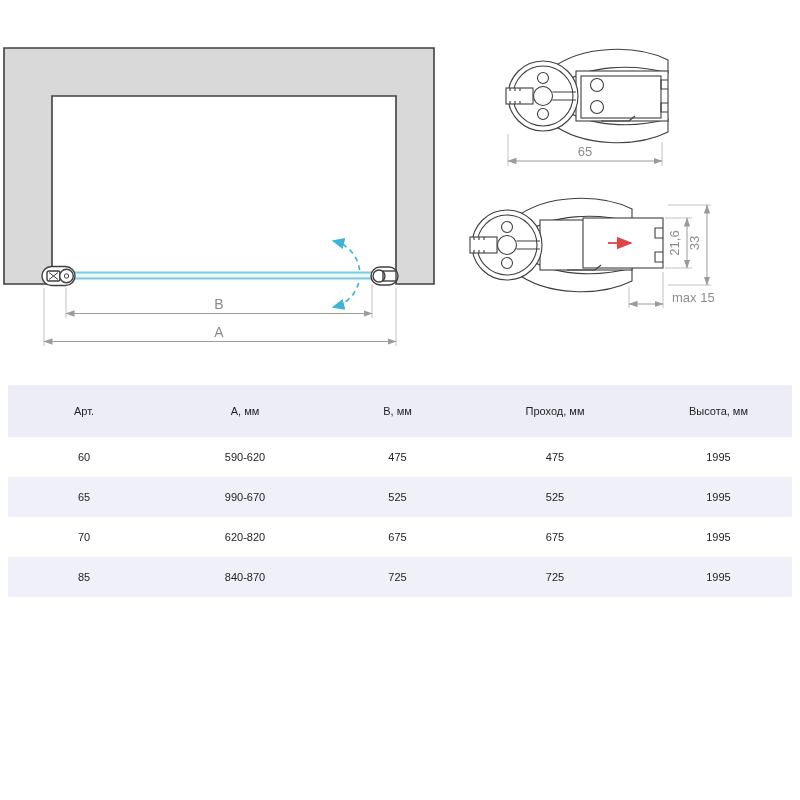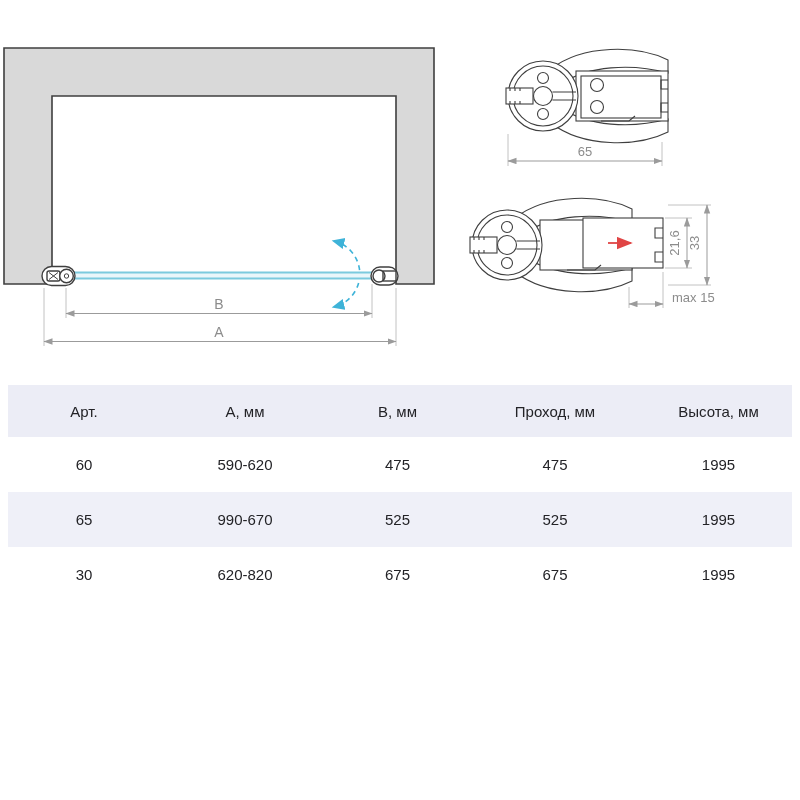--- a/index.html
+++ b/index.html
@@ -3,23 +3,23 @@
 <meta charset="utf-8">
 <style>
   html,body{margin:0;padding:0;background:#ffffff;}
   body{width:800px;height:800px;position:relative;font-family:"Liberation Sans",sans-serif;}
   .diagram-area{position:absolute;top:0;left:0;width:800px;height:380px;}
   .dim-text{font-size:14px;fill:#8c8c8c;}
   .dim-text-sm{font-size:13px;fill:#8c8c8c;}
   .table-wrap{position:absolute;top:385px;left:8px;width:784px;}
   table{border-collapse:collapse;width:784px;table-layout:fixed;}
   th,td{text-align:center;vertical-align:middle;font-weight:normal;
-        font-size:15px;color:#232327;padding:0;}
+        font-size:11px;color:#232327;padding:0;}
   thead tr{height:52px;background:#ecedf6;}
-  tbody tr{height:55px;background:#ffffff;}
+  tbody tr{height:40px;background:#ffffff;}
   tbody tr:nth-child(even){background:#eff0f8;}
 </style>
 </head>
 <body>
 
 <div class="diagram-area">
 <svg width="800" height="380" viewBox="0 0 800 380">
   <defs>
     <marker id="dimArrow" markerWidth="10" markerHeight="7" refX="8.5" refY="3.2" orient="auto-start-reverse">
       <path d="M0,0 L9,3.2 L0,6.4 Z" fill="#9b9b9b"></path>
@@ -155,21 +155,28 @@
         <td>1995</td>
       </tr>
       <tr>
         <td>65</td>
         <td>990-670</td>
         <td>525</td>
         <td>525</td>
         <td>1995</td>
       </tr>
       <tr>
-        <td>30</td>
+        <td>70</td>
         <td>620-820</td>
         <td>675</td>
         <td>675</td>
+        <td>1995</td>
+      </tr>
+      <tr>
+        <td>85</td>
+        <td>840-870</td>
+        <td>725</td>
+        <td>725</td>
         <td>1995</td>
       </tr>
     </tbody>
   </table>
 </div>
 
 </body></html>

